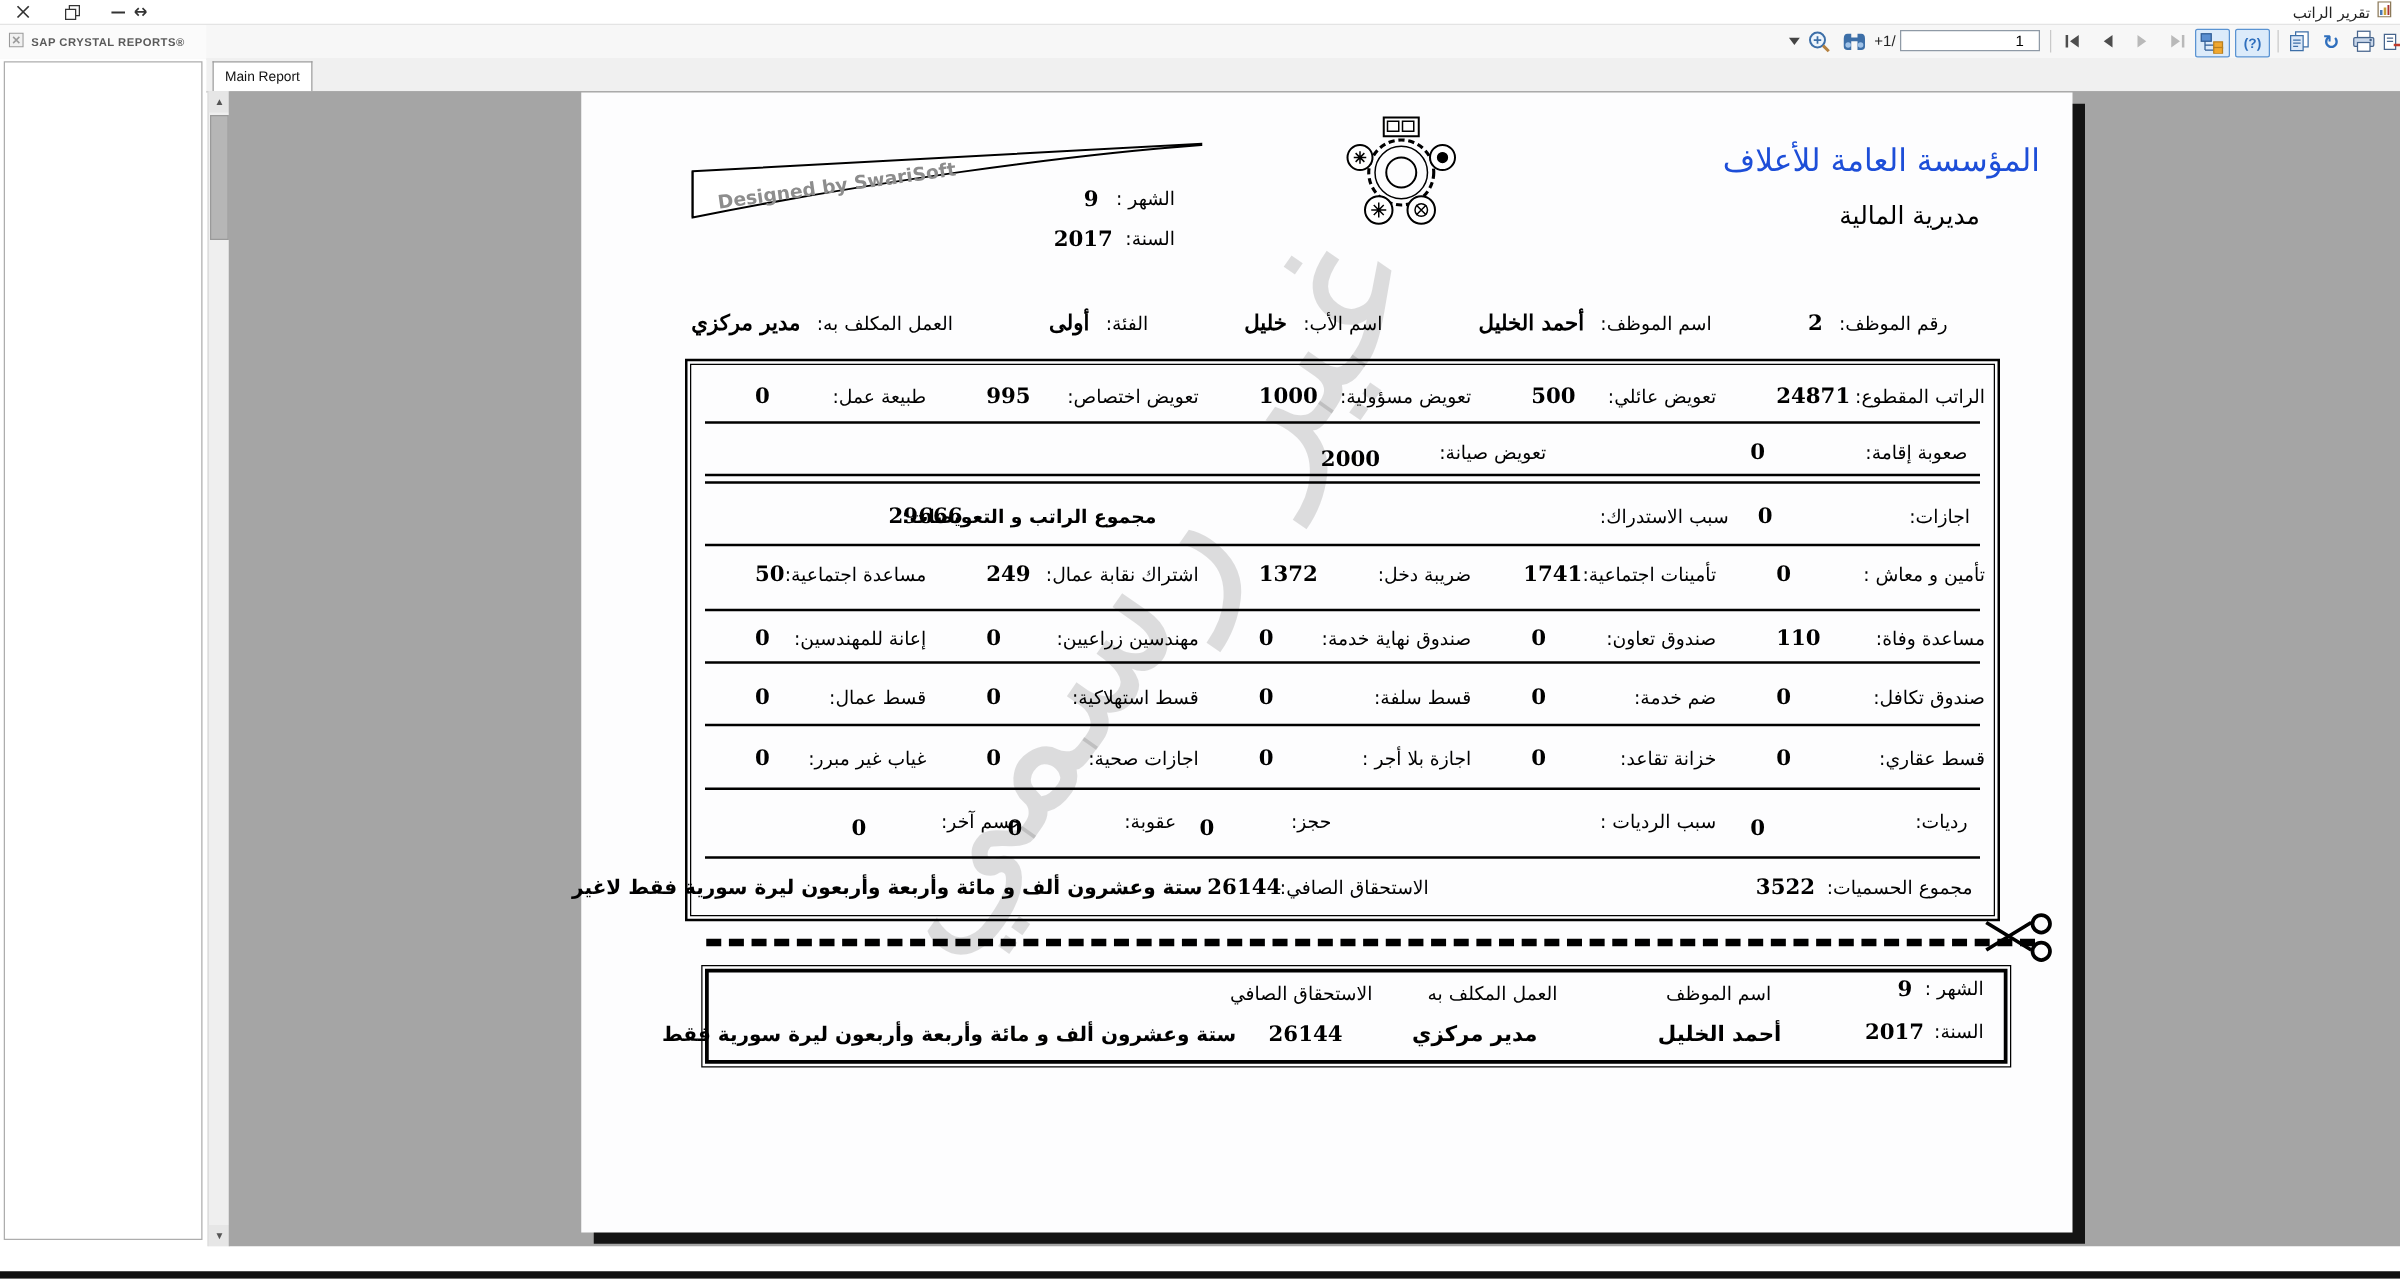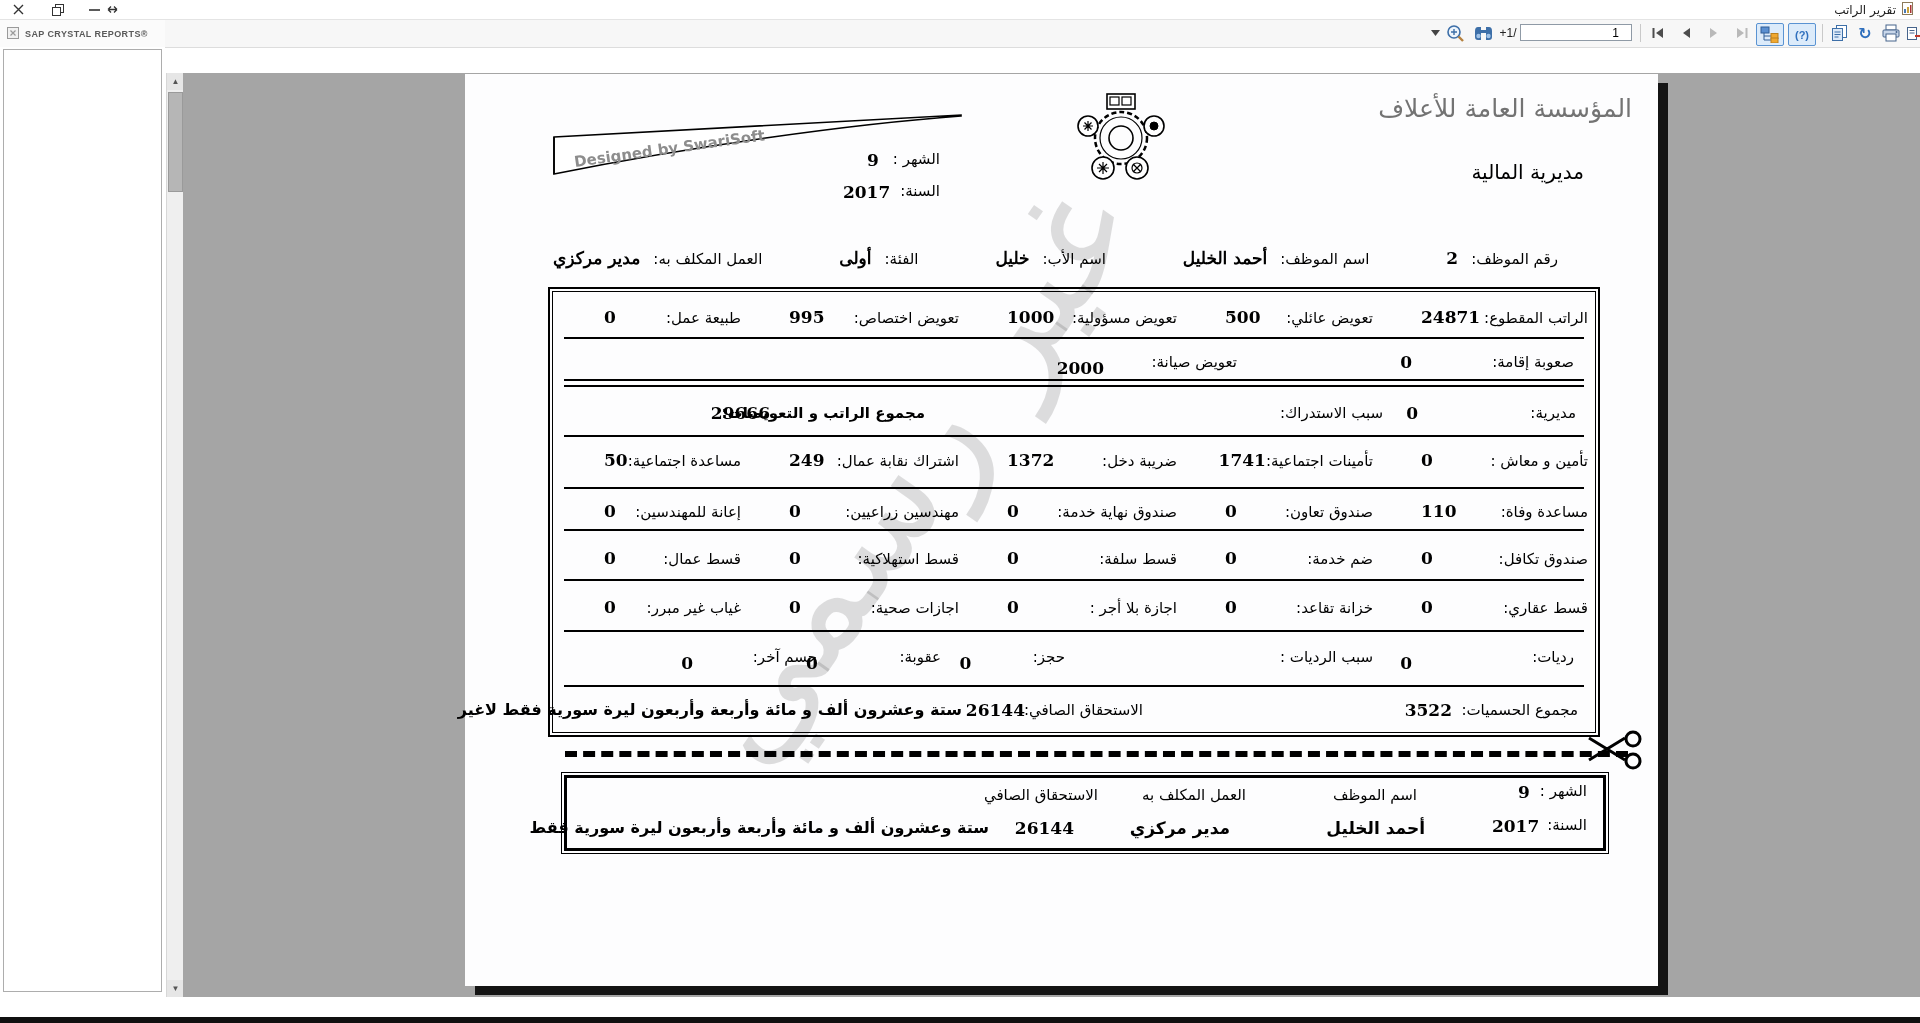--- a/index.html
+++ b/index.html
@@ -30,21 +30,21 @@
   #leftpanel{left:0;top:47px;width:165px;height:950px;background:#fff;}
   #treebox{position:absolute;left:3px;top:2px;width:157px;height:941px;border:1px solid #adadad;background:#fff;}
   
   #vscroll{left:166px;top:73px;width:17px;height:924px;background:#efefef;border-left:1px solid #d7d7d7;}
   .sbtn{position:absolute;left:0;width:17px;height:17px;background:#e6e6e6;color:#555;font-size:8px;display:flex;align-items:center;justify-content:center;}
   #sthumb{position:absolute;left:1px;top:19px;width:15px;height:100px;background:#b6b6b6;border:1px solid #9a9a9a;box-sizing:border-box;}
   
   #viewer{left:183px;top:73px;width:1737px;height:924px;background:#a5a5a5;overflow:hidden;}
   #page{position:absolute;left:282px;top:1px;width:1193px;height:912px;background:#fdfdfe;box-shadow:10px 9px 0 #141414;}
   
-  #org1{right:26px;top:20px;font-size:25px;color:#737373;}
+  #org1{right:26px;top:40px;font-size:25px;color:#1d4ed8;}
   #org2{right:74px;top:86px;font-size:20px;color:#000;}
   #form-title{left:555px;top:102px;width:290px;text-align:center;font-size:29px;font-weight:bold;}
   #monthrow{right:718px;top:76px;display:flex;direction:rtl;gap:14px;font-size:15px;}
   #yearrow{right:718px;top:108px;display:flex;direction:rtl;gap:10px;font-size:15px;}
   .bignum{font-family:"DejaVu Serif",serif;font-weight:bold;font-size:17px;direction:ltr;}
   
   #swoosh{left:88px;top:34px;}
   
   #emprow{left:88px;top:174px;width:1005px;display:flex;direction:rtl;justify-content:space-between;font-size:15px;align-items:baseline;}
   .pair{display:flex;direction:rtl;gap:13px;align-items:baseline;white-space:nowrap;}
@@ -208,20 +208,25 @@
     <div class="tbtn" style="left:1896px;width:22px;left:1904px">
       <svg width="19" height="18">
           <rect x="1.5" y="3.5" width="9" height="12" fill="#fff" stroke="#46648c"></rect>
           <path d="M3.5,6.5 H8.5 M3.5,9 H8.5" stroke="#46648c" stroke-width="1"></path>
           <path d="M9,12 H15" stroke="#c0392b" stroke-width="2"></path>
           <path d="M14,8.5 L18,12 L14,15.5 Z" fill="#c0392b"></path>
         </svg>
     </div>
   </div>
 
+  <div id="tabstrip" class="abs">
+    <div id="tab-main">
+      <span>Main Report</span>
+    </div>
+  </div>
 
   <div id="leftpanel" class="abs">
     <div id="treebox"></div>
   </div>
 
   <div id="vscroll" class="abs">
     <div class="sbtn" style="top:0">▲</div>
     <div id="sthumb"></div>
     <div class="sbtn" style="bottom:0">▼</div>
   </div>
@@ -329,21 +334,21 @@
           <div class="trow ar" style="top:57px">
             <span class="aspan tl" style="right:14px">صعوبة إقامة:</span>
             <span class="aspan tv" style="right:176px">0</span>
             <span class="aspan tl" style="right:351px">تعويض صيانة:</span>
             <span class="aspan tv vlow" style="right:484px">2000</span>
           </div>
           <div class="sepline" style="top:90px"></div>
           <div class="sepline" style="top:96px"></div>
 
           <div class="trow ar" style="top:108px">
-            <span class="aspan tl" style="right:12px">مديرية:</span>
+            <span class="aspan tl" style="right:12px">اجازات:</span>
             <span class="aspan tv" style="right:170px">0</span>
             <span class="aspan tl" style="right:205px">سبب الاستدراك:</span>
             <span class="aspan tl boldlbl" style="right:663px">مجموع الراتب و التعويضات:</span>
             <span class="aspan tv" style="right:818px">29666</span>
           </div>
           <div class="sepline" style="top:146px"></div>
 
           <div class="trow grid5 ar" style="top:155px">
             <div class="cell">
                 <span class="tl">تأمين و معاش :</span>

